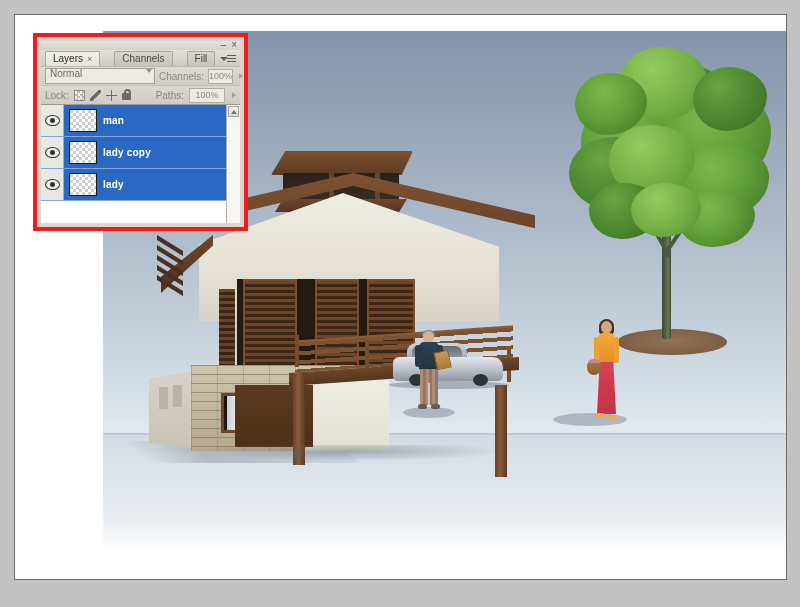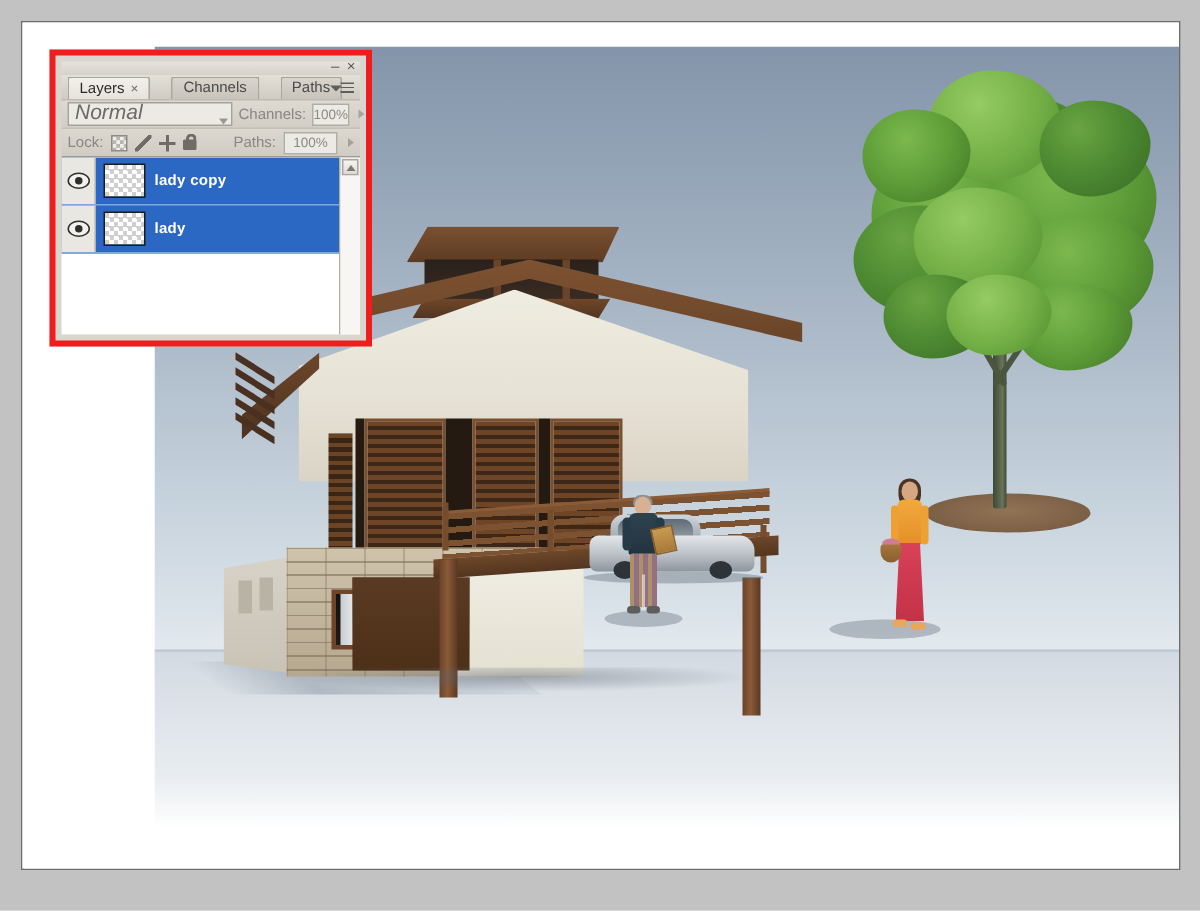--- a/index.html
+++ b/index.html
@@ -252,22 +252,22 @@
   .panel-menu .lines{position:absolute;right:0;top:2px;width:9px;height:8px;
     background:repeating-linear-gradient(180deg,#5e5e5e 0px,#5e5e5e 1px,transparent 1px,transparent 3px);}
 
   .row-blend{
     height:18px;display:flex;align-items:center;gap:4px;padding:0 4px;
     background:linear-gradient(180deg,#dedad2,#d2cec6);
     border-top:1px solid #bfbbb3;
   }
   .combo{
     flex:0 0 102px;height:14px;background:#eceae4;border:1px solid #a6a29a;
-    display:flex;align-items:flex-end;justify-content:space-between;padding:0 2px 0 4px;
-    font-size:14px;color:#6a6a6a;font-style:italic;
+    display:flex;align-items:flex-start;justify-content:space-between;padding:0 2px 0 4px;
+    font-size:10px;color:#6a6a6a;
   }
   .combo .cv{position:relative;top:-1px;}
   .caret{width:0;height:0;border-left:3px solid transparent;border-right:3px solid transparent;border-top:4px solid #9a9790;}
   .lbl{font-size:10px;color:#8a8780;white-space:nowrap;}
   .numbox{
     width:34px;height:13px;background:#eceae4;border:1px solid #b0ada5;
     font-size:9px;color:#8c8981;display:flex;align-items:center;justify-content:center;
   }
   .arrow-r{width:0;height:0;border-top:3px solid transparent;border-bottom:3px solid transparent;border-left:4px solid #a6a39c;margin-left:2px;}
 
@@ -466,21 +466,21 @@
       </div>
 
       <div class="tabstrip">
         <div class="tab active">
           <span>Layers</span><span class="x">×</span>
         </div>
         <div class="tab">
           <span>Channels</span>
         </div>
         <div class="tab">
-          <span>Paths</span>
+          <span>Fill</span>
         </div>
         <div class="panel-menu">
           <div class="tri"></div>
           <div class="lines"></div>
         </div>
       </div>
 
       <div class="row-blend">
         <div class="combo">
           <span class="cv">Normal</span>
@@ -498,20 +498,29 @@
         <span class="lock-ico ico-move"></span>
         <span class="lock-ico ico-lock" style="width:9px;height:7px;margin-top:3px;"></span>
         <span class="lbl" style="margin-left:auto;">Paths:</span>
         <div class="numbox">100%</div>
         <span class="arrow-r"></span>
       </div>
 
       <div class="layer-list">
         <div class="layers">
 
+          <div class="layer-row">
+            <div class="eye-cell">
+              <span class="eye">
+                  <i></i>
+                </span>
+            </div>
+            <div class="thumb"></div>
+            <span class="lname">man</span>
+          </div>
 
 
           <div class="layer-row">
             <div class="eye-cell">
               <span class="eye">
                   <i></i>
                 </span>
             </div>
             <div class="thumb"></div>
             <span class="lname">lady copy</span>

